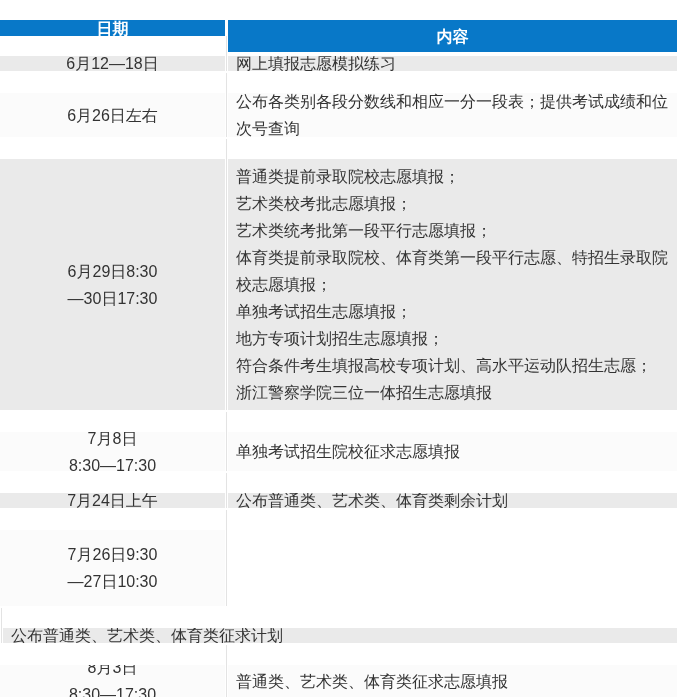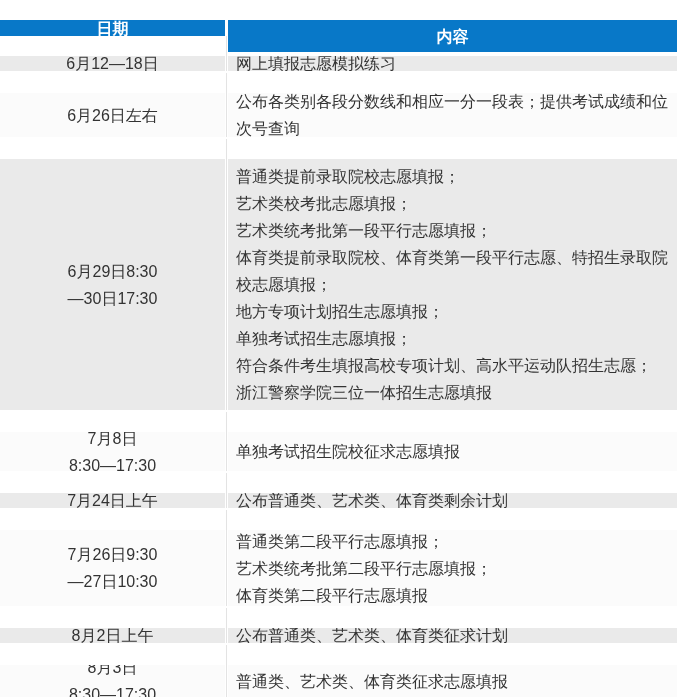--- a/index.html
+++ b/index.html
@@ -89,22 +89,22 @@
         <div class="cell date-cell">
           <div class="line">6月29日8:30</div>
           <div class="line">—30日17:30</div>
         </div>
         <div class="divider"></div>
         <div class="cell content-cell">
           <div class="line">普通类提前录取院校志愿填报；</div>
           <div class="line">艺术类校考批志愿填报；</div>
           <div class="line">艺术类统考批第一段平行志愿填报；</div>
           <div class="line">体育类提前录取院校、体育类第一段平行志愿、特招生录取院校志愿填报；</div>
+          <div class="line">单独考试招生志愿填报；</div>
           <div class="line">地方专项计划招生志愿填报；</div>
-          <div class="line">单独考试招生志愿填报；</div>
           <div class="line">符合条件考生填报高校专项计划、高水平运动队招生志愿；</div>
           <div class="line">浙江警察学院三位一体招生志愿填报</div>
         </div>
       </div>
       <div class="row body light" style="height: 59px;">
         <div class="cell date-cell">
           <div class="line">7月8日</div>
           <div class="line">8:30—17:30</div>
         </div>
         <div class="divider"></div>
@@ -120,30 +120,22 @@
         <div class="cell content-cell">
           <div class="line">公布普通类、艺术类、体育类剩余计划</div>
         </div>
       </div>
       <div class="row body light" style="height: 96px;">
         <div class="cell date-cell">
           <div class="line">7月26日9:30</div>
           <div class="line">—27日10:30</div>
         </div>
         <div class="divider"></div>
-        <div class="cell content-cell">
-          <div class="line">普通类第二段平行志愿填报；</div>
-          <div class="line">艺术类统考批第二段平行志愿填报；</div>
-          <div class="line">体育类第二段平行志愿填报</div>
-        </div>
       </div>
       <div class="row body gray" style="height: 35px;">
-        <div class="cell date-cell">
-          <div class="line">8月2日上午</div>
-        </div>
         <div class="divider"></div>
         <div class="cell content-cell">
           <div class="line">公布普通类、艺术类、体育类征求计划</div>
         </div>
       </div>
       <div class="row body light" style="height: 52px;">
         <div class="cell date-cell">
           <div class="line">8月3日</div>
           <div class="line">8:30—17:30</div>
         </div>

